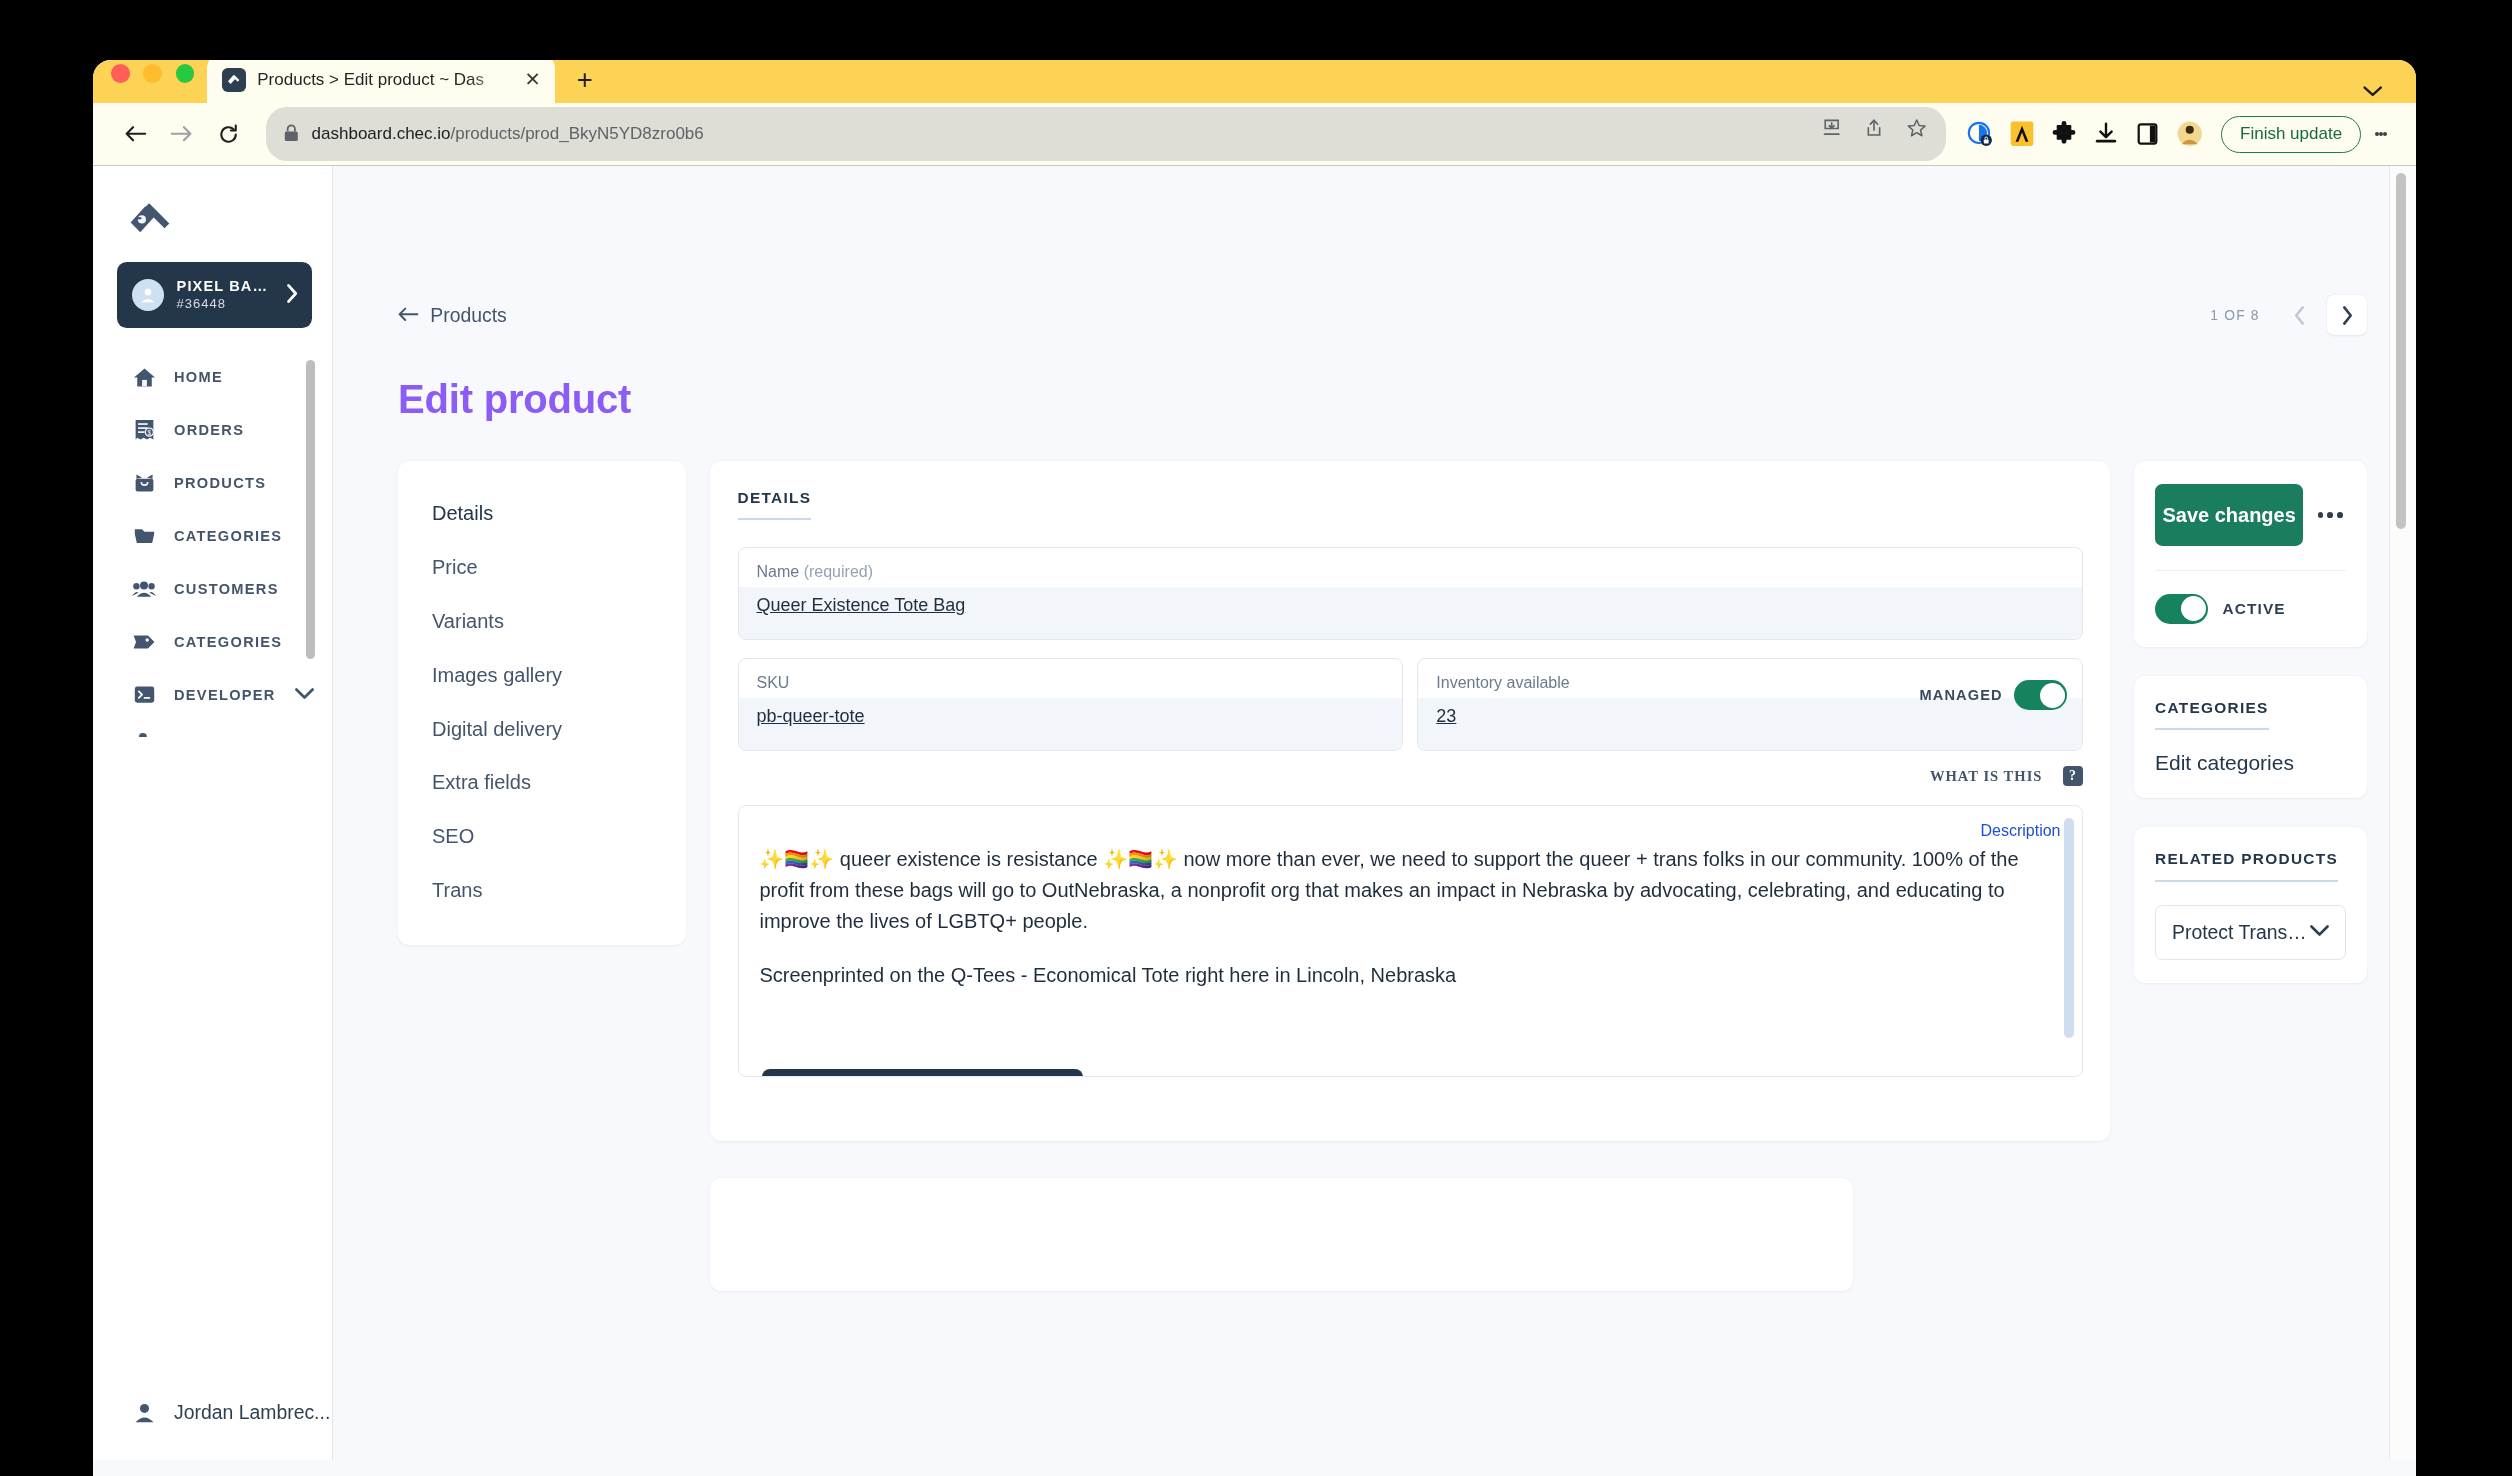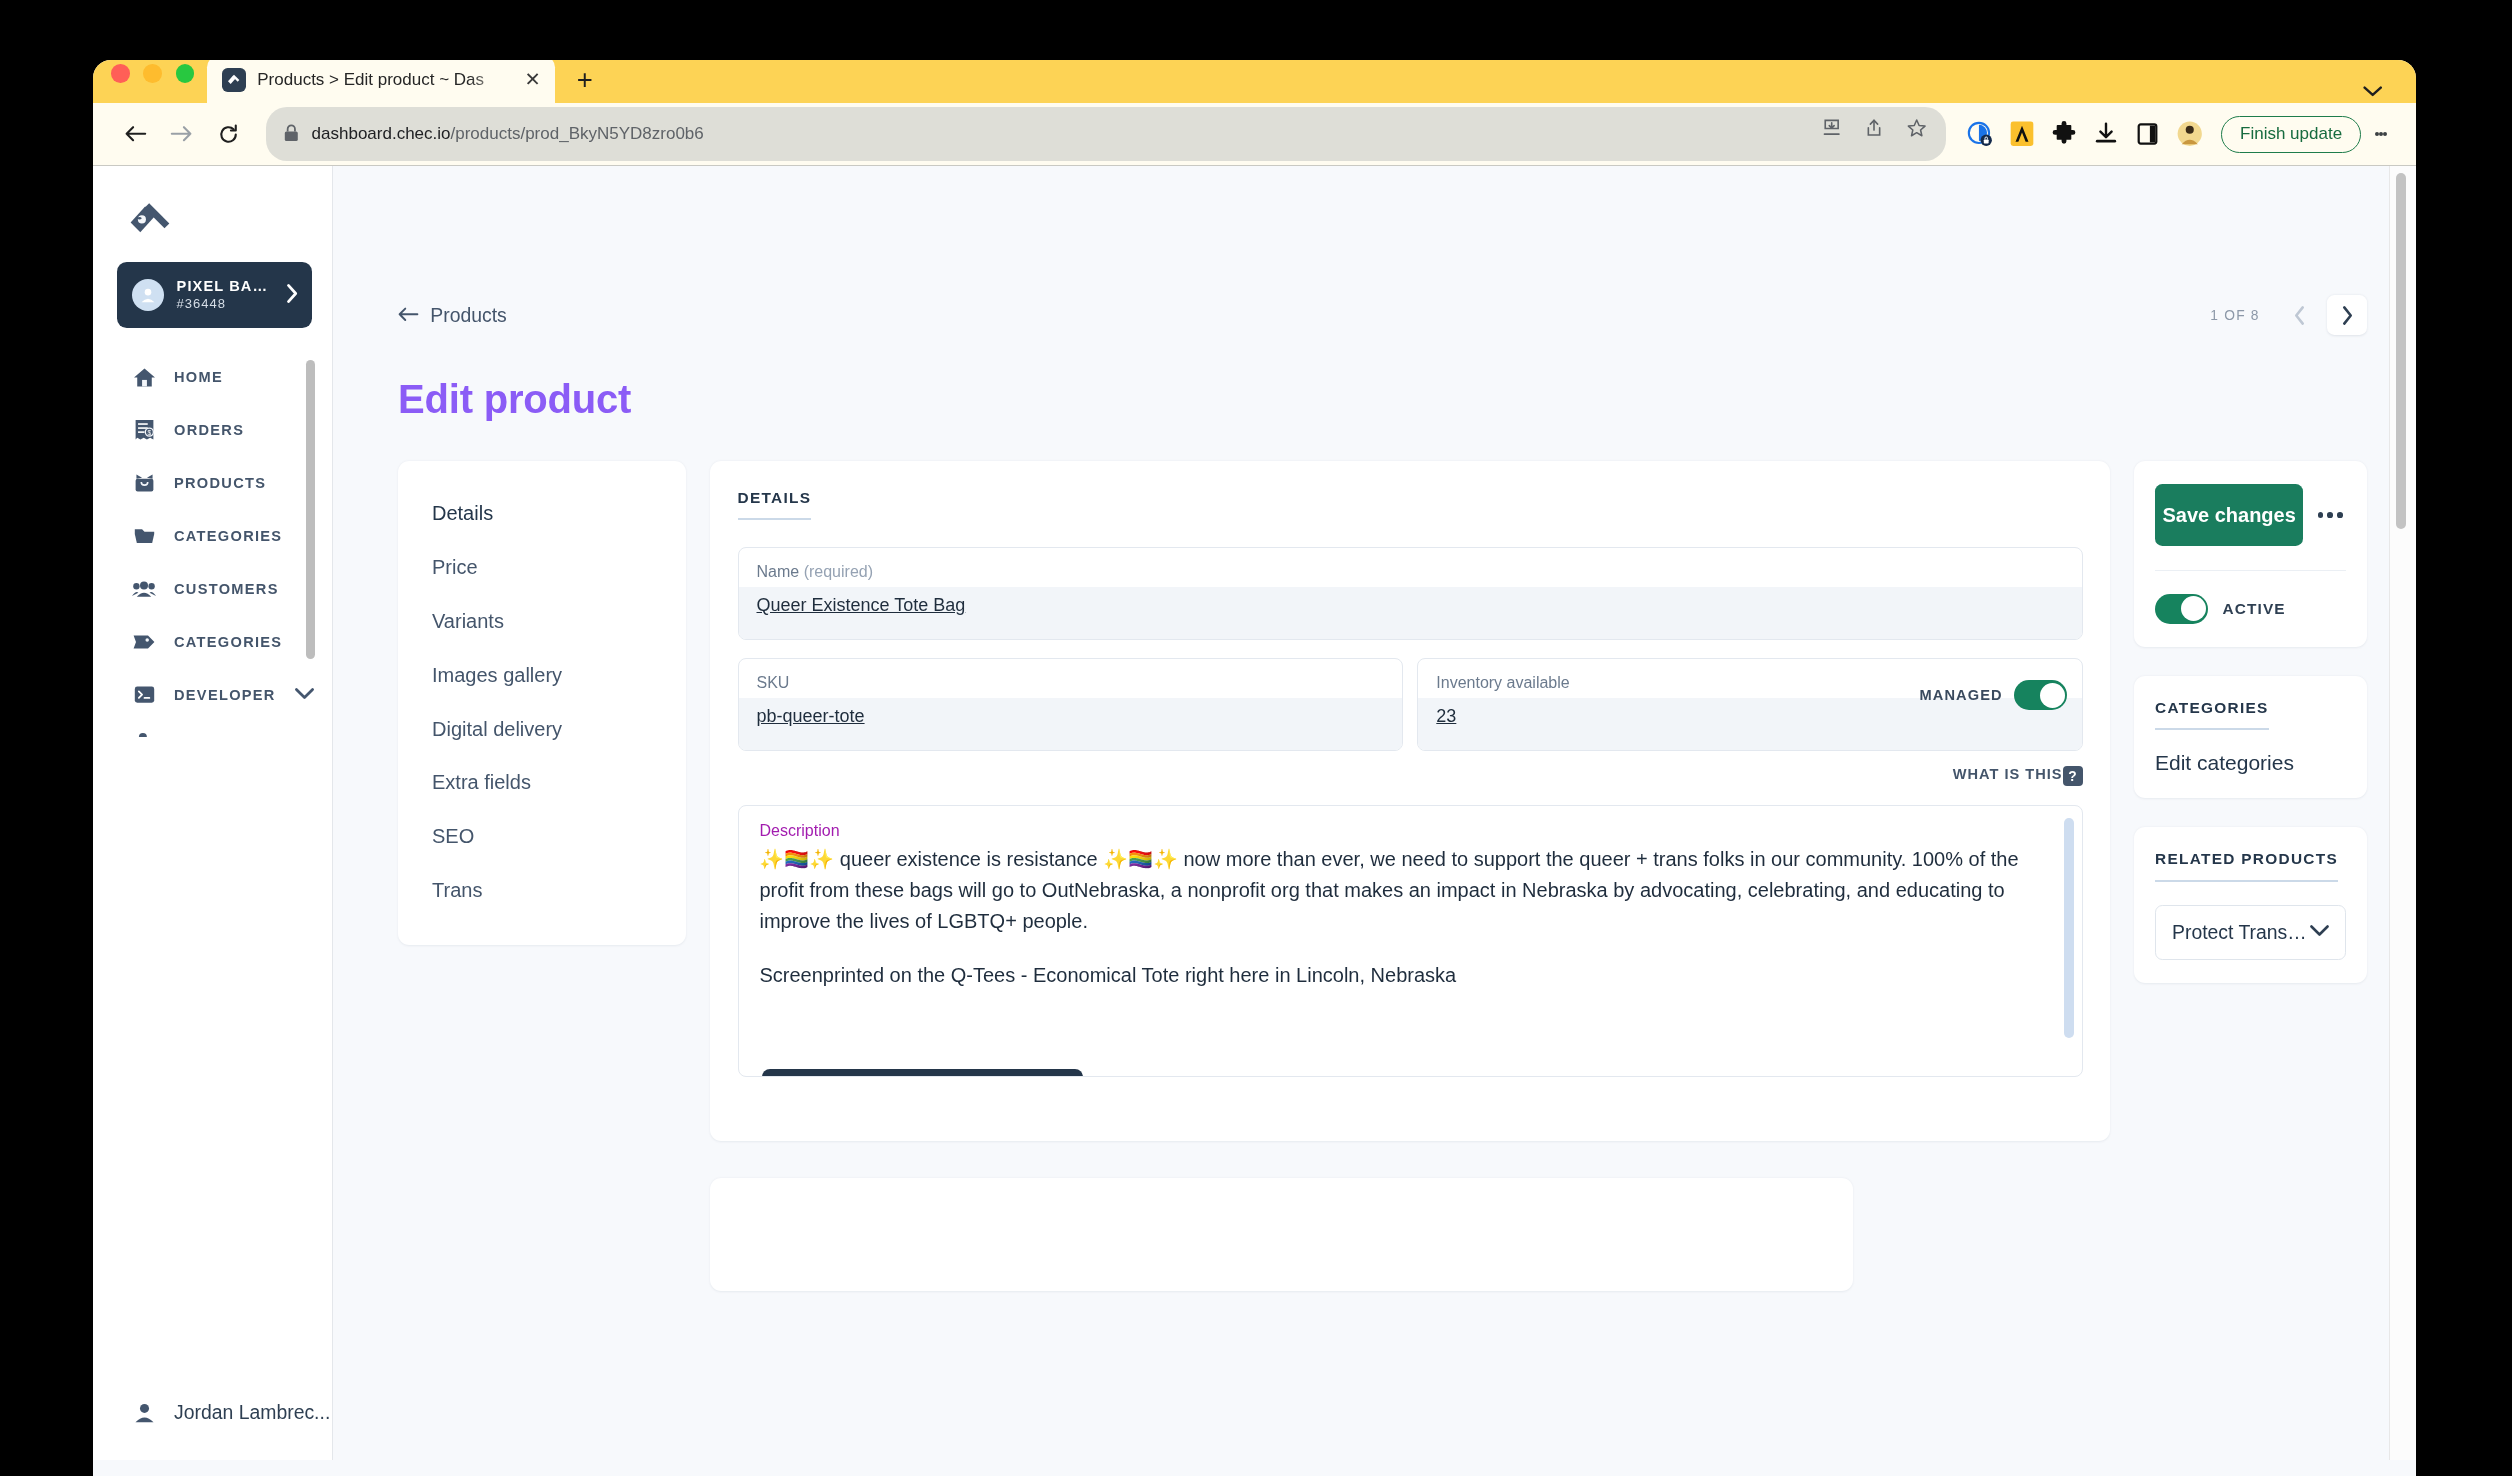--- a/index.html
+++ b/index.html
@@ -331,41 +331,41 @@
   .toggle {
     width: 53px; height: 30px; border-radius: 15.4px;
     background: #16835E; position: relative; flex: 0 0 auto;
   }
   .toggle .knob {
     position: absolute; right: 2.4px; top: 2.4px;
     width: 25px; height: 25px; border-radius: 50%;
     background: #FFFFFF;
   }
   #what-is-this {
-    display: flex; justify-content: flex-end;
-    gap: 0; margin-top: 14.6px;
+    display: flex; align-items: center; justify-content: flex-end;
+    gap: 20px; margin-top: 14.6px; font-family: Liberation Serif, serif;
   }
   #what-is-this .wit-text { font-size: 14.6px; font-weight: 600; letter-spacing: 1px; color: #44556B; }
   #what-is-this .wit-badge {
     width: 20px; height: 20px; border-radius: 4px;
     background: #44556B; color: #fff;
     font-size: 13.8px; font-weight: 700;
     display:flex;align-items:center;justify-content:center;
   }
 
   #description-field {
     margin-top: 19.4px;
     border: 0.8px solid #E3E8EF;
     border-radius: 8px;
     padding: 16px 21px 0 21px;
     position: relative;
     height: 272px;
     overflow: hidden;
   }
-  #description-field .field-label { font-size: 16px; color: #a21caf; }
+  #description-field .field-label { font-size: 16px; color: #1d4ed8; text-align: right; }
   .desc-body { font-size: 20px; line-height: 1.55; color: #1F2D3D; margin-top: 3.2px; }
   .desc-body p + p { margin-top: 23px; }
   #desc-scrollbar {
     position: absolute; right: 8px; top: 11.3px;
     width: 9.7px; height: 243px;
   }
   #desc-scrollbar-thumb {
     width: 9.7px; height: 220px; border-radius: 4.9px;
     background: #CEDDF0;
   }

